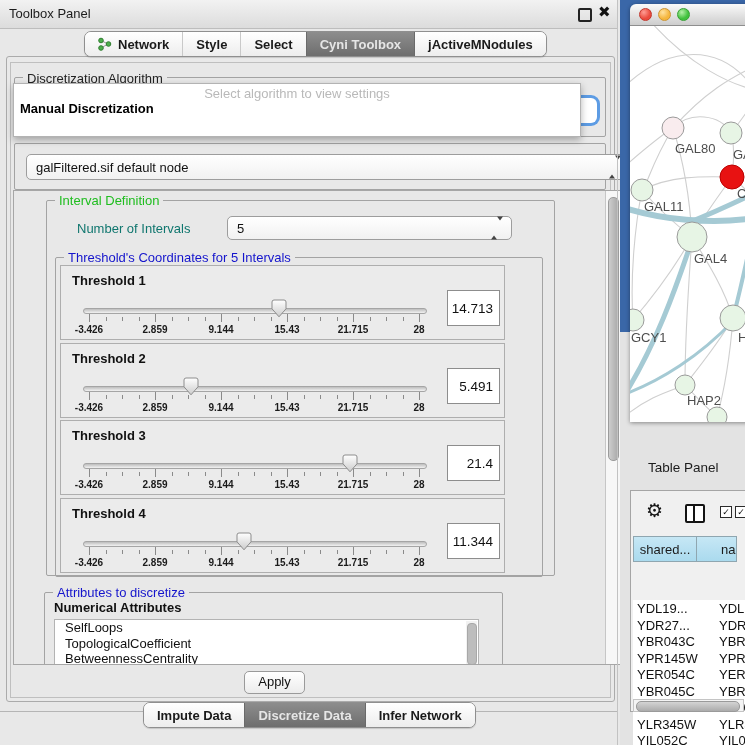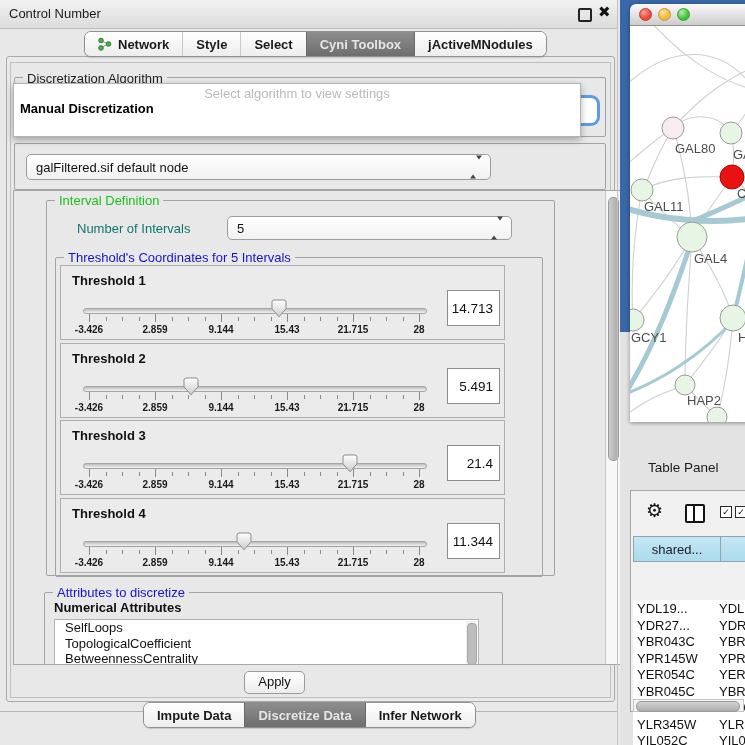--- a/index.html
+++ b/index.html
@@ -92,21 +92,21 @@
   .tp-box{position:absolute;left:10px;top:490px;width:115px;height:222px;background:#f0f0f0;
     border:1px solid #a5a5a5;border-right:none;box-sizing:border-box;}
   .gear{position:absolute;left:15px;top:8px;font-size:19px;color:#141414;font-family:"DejaVu Sans",sans-serif;}
   .colicon{position:absolute;left:54px;top:13px;width:16px;height:15px;border:2px solid #141414;border-radius:2px;background:#fff;}
   .colicon:before{content:"";position:absolute;left:6px;top:0;width:2px;height:100%;background:#141414;}
   .cbicon{position:absolute;top:15px;width:10px;height:10px;border:1.5px solid #2a2a2a;background:#fff;font-size:9px;line-height:10px;
     text-align:center;color:#111;font-family:"DejaVu Sans",sans-serif;}
   .tbl-header{position:absolute;left:2px;top:45px;height:26px;display:flex;}
   .hcell{background:linear-gradient(#c6e7f5,#aadaee);border:1px solid #8fa6b0;border-left:none;box-sizing:border-box;
     font-size:13px;color:#1b1b1b;display:flex;align-items:center;}
-  .hcell.c1{width:88px;justify-content:center;border-left:1px solid #8fa6b0;}
+  .hcell.c1{width:64px;justify-content:center;border-left:1px solid #8fa6b0;}
   .hcell.c2{width:40px;padding-left:24px;}
   .tbl-rows{position:absolute;left:2px;top:87px;width:113px;height:152px;background:#fff;overflow:hidden;margin-top:22px;}
   .trow{position:relative;height:16.5px;font-size:13px;color:#111;white-space:nowrap;}
   .trow .c1{position:absolute;left:4px;top:1px;}
   .trow .c2{position:absolute;left:86px;top:1px;}
   .hsb{position:absolute;left:2px;top:208px;width:111px;height:13px;background:#f4f4f4;border:1px solid #c4c4c4;box-sizing:border-box;}
   .hsb .thumb{position:absolute;left:2px;top:1px;width:102px;height:9px;border-radius:5px;
     background:linear-gradient(#d4d4d4,#ababab);border:1px solid #9a9a9a;}
   .edge-divider{position:absolute;left:617px;top:0;width:1px;height:745px;background:#c2c2c2;}
 </style>
@@ -118,21 +118,21 @@
     <linearGradient id="thumbGrad" x1="0" y1="0" x2="0" y2="1">
       <stop offset="0" stop-color="#ffffff"></stop>
         <stop offset="1" stop-color="#cccccc"></stop>
     </linearGradient>
   </defs>
 </svg>
 
 <div id="root">
 
   <div class="titlebar">
-    <span class="t-text">Control Number</span>
+    <span class="t-text">Toolbox Panel</span>
     <div class="float-btn"></div>
     <div class="close-btn">✖</div>
   </div>
 
   <div class="outer-panel"></div>
   <div class="inner-panel"></div>
 
   <div class="tabrow">
     <div class="tabseg">
       <svg class="neticon" viewBox="0 0 14 14">
@@ -163,21 +163,21 @@
   </div>
   <div class="combo-focus"></div>
 
   <div class="popup">
     <div class="ph">Select algorithm to view settings</div>
     <div class="opt sel">Manual Discretization</div>
   </div>
 
   <div class="group" style="left:14px;top:143px;width:590px;height:45px;">
     <span class="legend" style="top:-7px;margin-top:28px;">Table Data</span>
-    <div class="combo" style="left:11px;top:10px;width:465px;height:26px;">
+    <div class="combo" style="left:11px;top:10px;width:604px;height:26px;">
       <span>galFiltered.sif default node</span>
       <span class="spin"><span class="up"></span><span class="dn"></span></span>
     </div>
   </div>
 
   <div class="scrollpane">
 
     <div class="group" style="left:32px;top:9px;width:507px;height:374px;">
       <span class="legend green">Interval Definition</span>
       <span class="noi-label">Number of Intervals</span>

